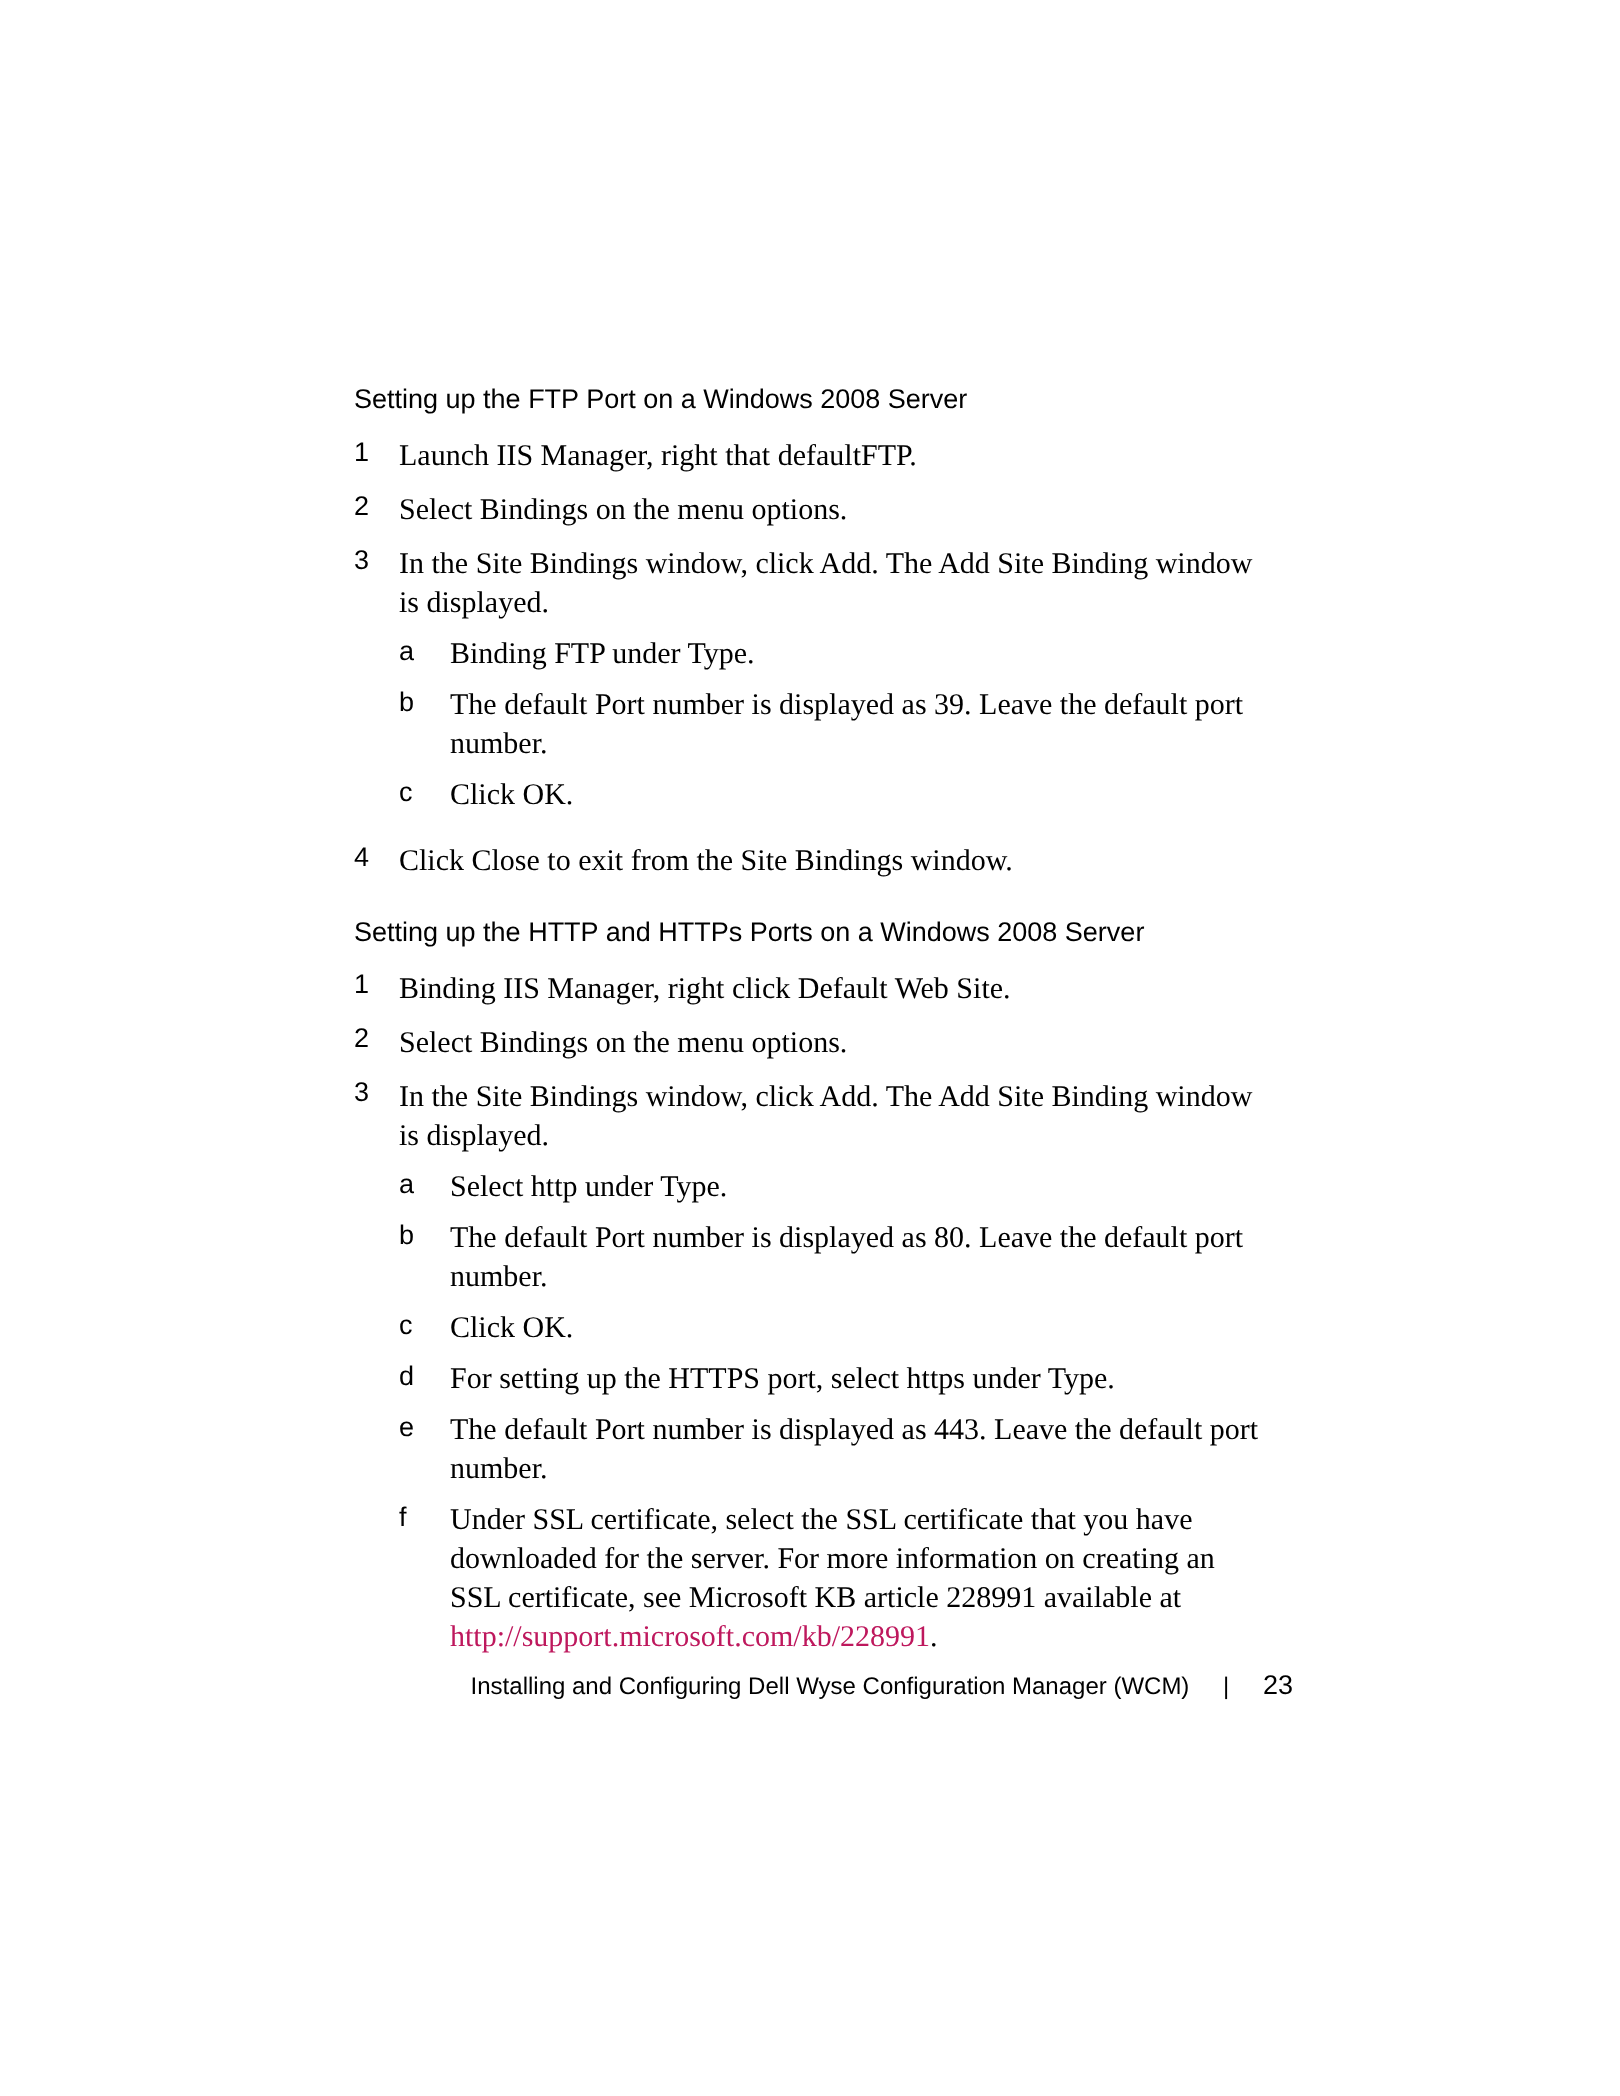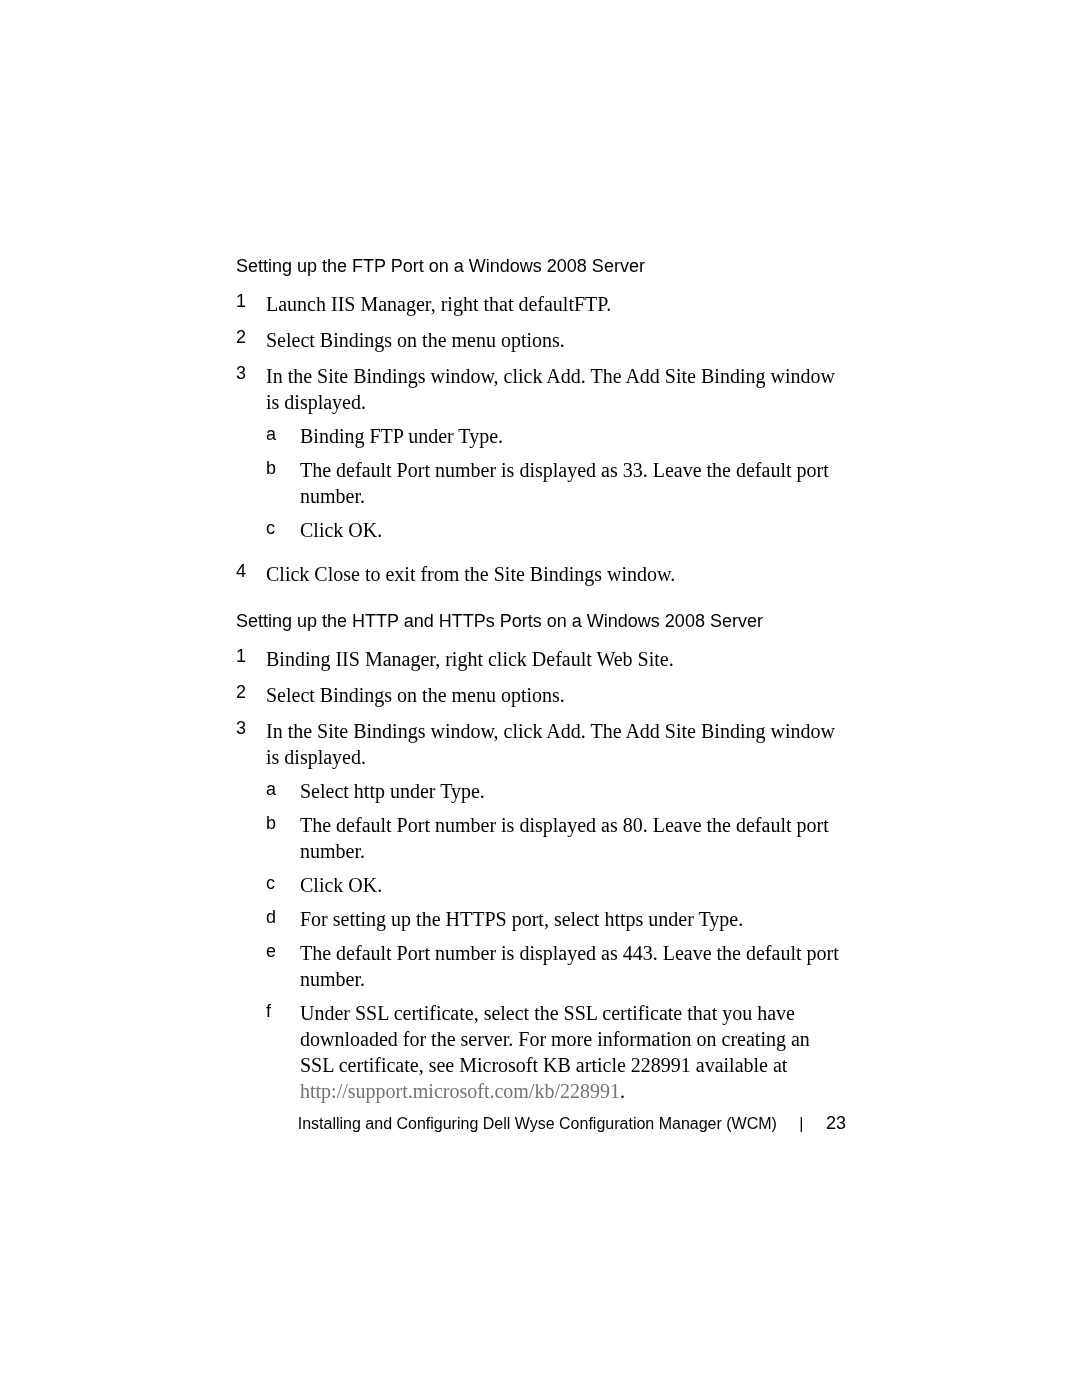--- a/index.html
+++ b/index.html
@@ -71,26 +71,26 @@
     flex: 0 0 34px;
     text-align: left;
   }
   ol.sub > li > .sbody {
     flex: 1 1 auto;
     font-family: "Times New Roman", Times, serif;
     font-size: 20px;
     line-height: 1.3;
   }
   a.link {
-    color: #737373;
+    color: #be185d;
     text-decoration: none;
   }
   .footer {
     position: absolute;
-    left: 0;
+    left: 16px;
     top: 1113px;
     width: 846px;
     text-align: right;
     font-family: Arial, Helvetica, sans-serif;
     font-size: 16px;
     color: #000000;
   }
   .footer .sep {
     display: inline-block;
     margin: 0 18px;
@@ -123,21 +123,21 @@
         <div class="marker">3</div>
         <div class="body">
           <span>In the Site Bindings window, click Add. The Add Site Binding window is displayed.</span>
           <ol class="sub">
             <li>
               <div class="smarker">a</div>
               <div class="sbody">Binding FTP under Type.</div>
             </li>
             <li>
               <div class="smarker">b</div>
-              <div class="sbody">The default Port number is displayed as 33. Leave the default port number.</div>
+              <div class="sbody">The default Port number is displayed as 39. Leave the default port number.</div>
             </li>
             <li>
               <div class="smarker">c</div>
               <div class="sbody">Click OK.</div>
             </li>
           </ol>
         </div>
       </li>
       <li>
         <div class="marker">4</div>

